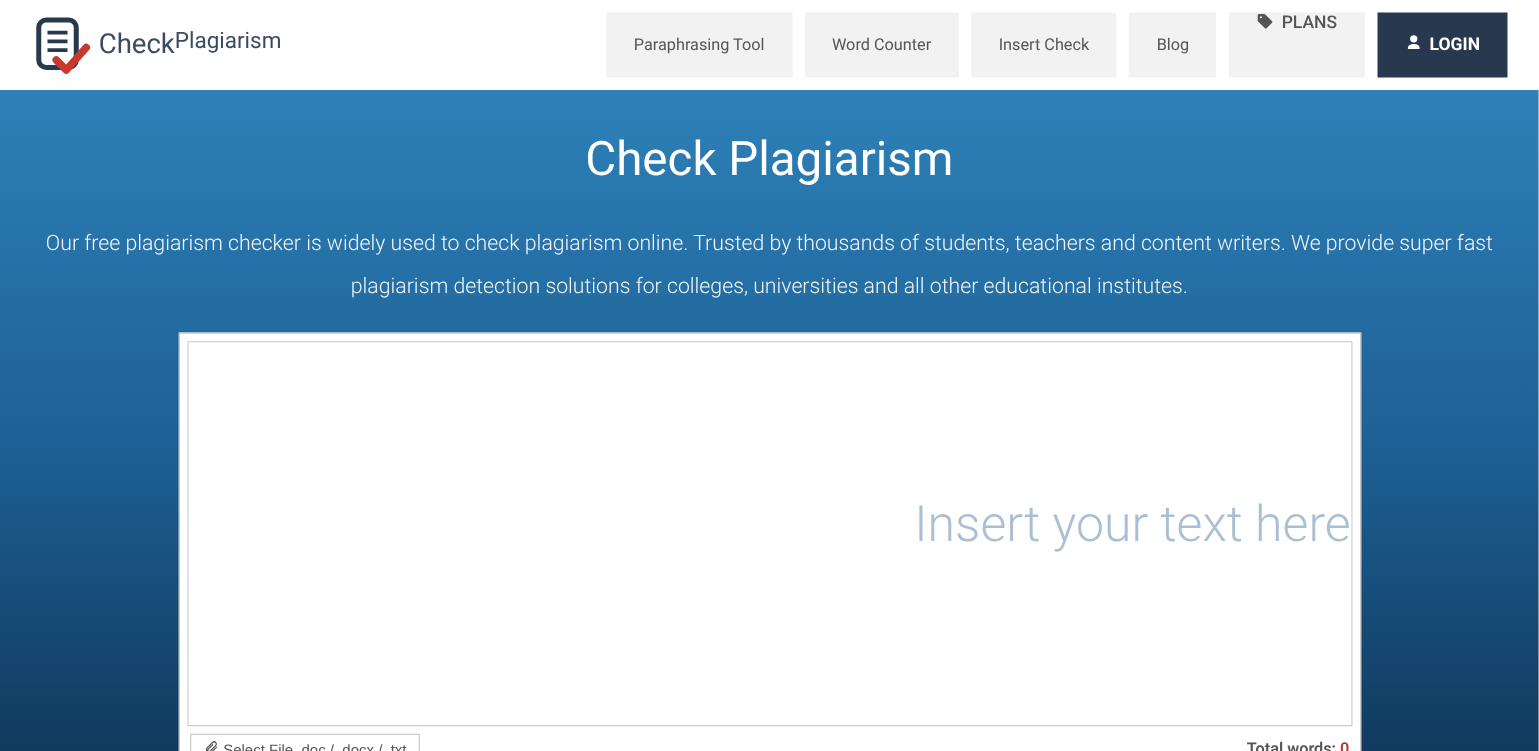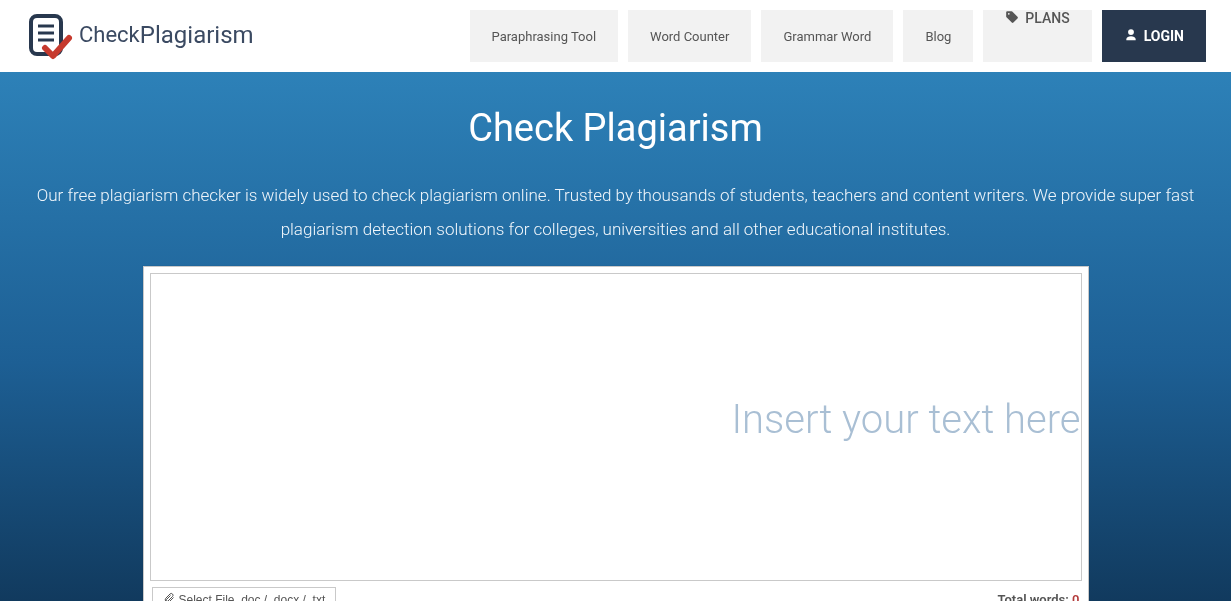--- a/index.html
+++ b/index.html
@@ -27,21 +27,21 @@
     width: 48px;
     height: 48px;
     position: relative;
   }
   .logo-text {
     display: flex;
     line-height: 1.05;
     color: #293b56;
   }
   .logo-text .l1 { font-size: 22px; font-weight: 400; color:#3b4a62;}
-  .logo-text .l2 { font-size: 24px; font-weight: 400; color:#3b4a62;}
+  .logo-text .l2 { font-size: 18px; font-weight: 400; color:#3b4a62;}
   .nav {
     display: flex;
     align-items: stretch;
     gap: 10px;
   }
   .nav-item {
     background: #f2f2f2;
     color: #555;
     font-size: 13px;
     padding: 0 22px;
@@ -165,21 +165,21 @@
     </span>
     <span class="logo-text">
       <span class="l1">Check</span>
       <span class="l2">Plagiarism</span>
     </span>
   </div>
 
   <div class="nav">
     <div class="nav-item">Paraphrasing Tool</div>
     <div class="nav-item">Word Counter</div>
-    <div class="nav-item">Grammar Word</div>
+    <div class="nav-item">Insert Check</div>
     <div class="nav-item">Blog</div>
     <div class="nav-plans">
       <span>
         <svg width="14" height="14" viewBox="0 0 24 24" fill="#555">
           <path d="M21.41 11.58l-9-9A2 2 0 0011 2H4a2 2 0 00-2 2v7a2 2 0 00.59 1.41l9 9a2 2 0 002.83 0l7-7a2 2 0 000-2.83zM6.5 8A1.5 1.5 0 118 6.5 1.5 1.5 0 016.5 8z"></path>
         </svg>
       </span>
       <span>PLANS</span>
     </div>
     <div class="nav-login">

